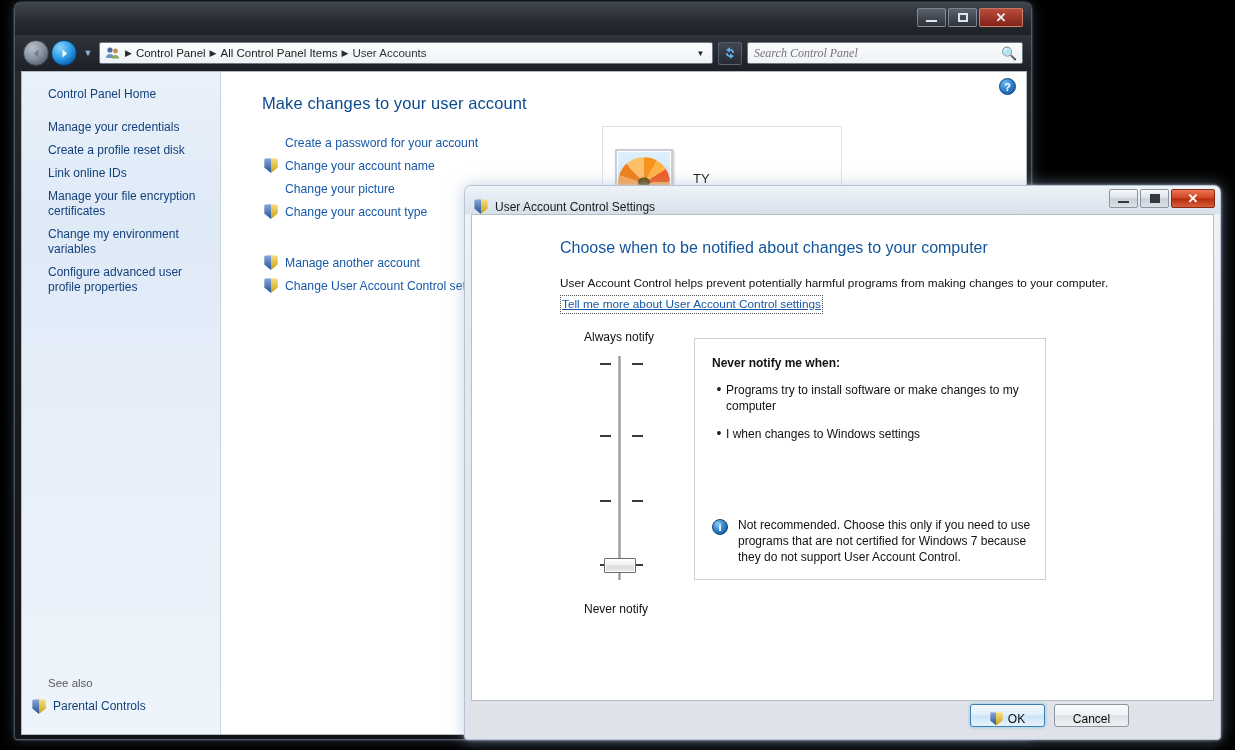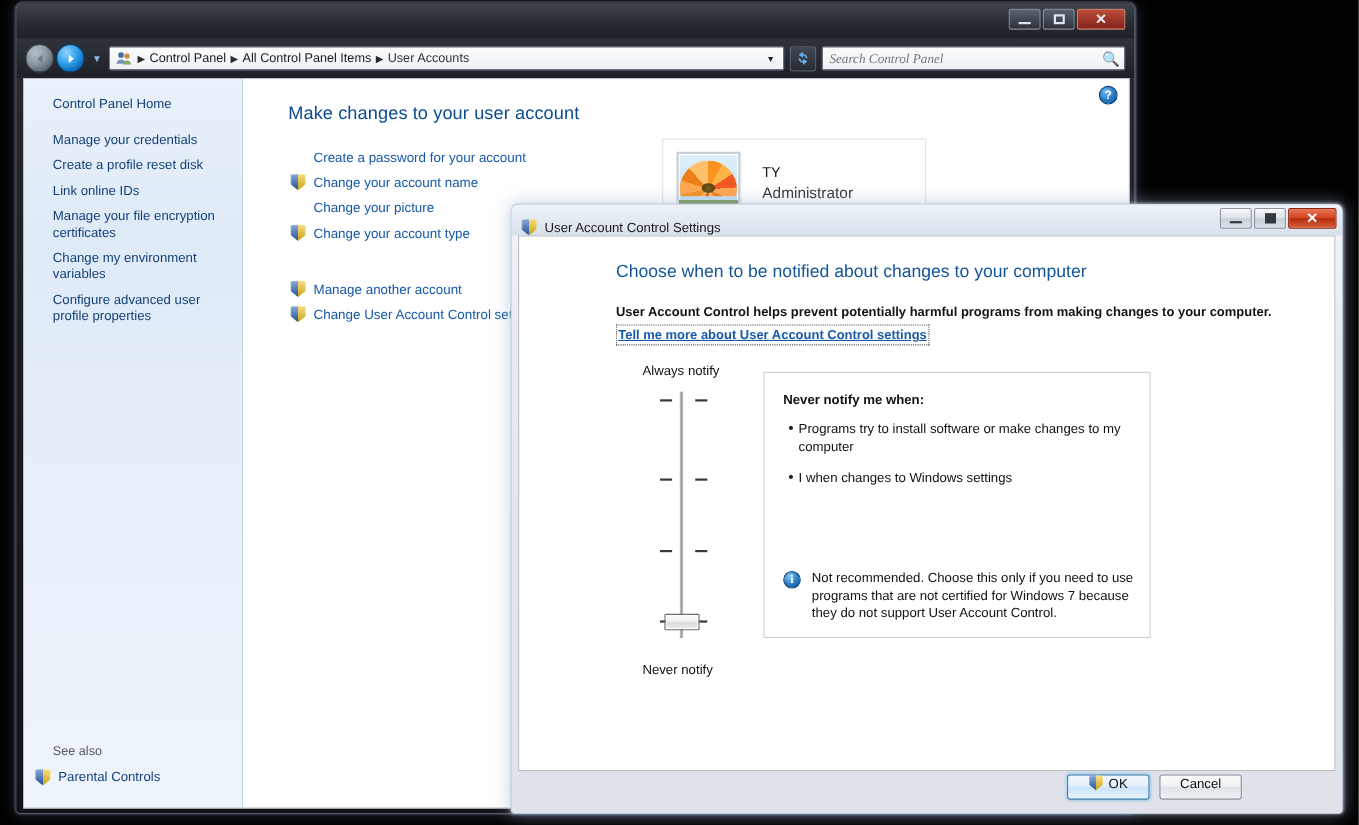--- a/index.html
+++ b/index.html
@@ -179,21 +179,21 @@
   .main-link-row { display:flex; align-items:center; height: 21px; margin-bottom: 2px; }
   .main-link-row .shield { margin-right: 7px; }
   .main-link-row .sh-spacer { width: 14px; margin-right: 7px; flex:none; }
   .main-link {
     color:#1759a8; font-size: 12.2px; cursor:pointer;
   }
   #user-tile {
     position:absolute; left: 380px; top: 54px;
     width: 240px; height: 80px;
     border: 1px solid #dfe3e8; background:#fff;
-    display:flex; align-items:center; padding-left: 12px;
+    display:flex; align-items:flex-end; padding-left: 12px;
   }
   #avatar {
     width: 58px; height: 56px; flex:none;
     border: 2px solid #c8cfd6; background:#fff; padding:1px;
     box-shadow: 1px 1px 2px rgba(0,0,0,0.25);
     position:relative; overflow:hidden;
   }
   #avatar .sky {
     position:absolute; inset:1px;
     background: linear-gradient(180deg,#dff0fb 0%, #cfe6f7 55%, #bcd9ef 100%);
@@ -263,21 +263,21 @@
   #uac-body {
     position:absolute; left: 6px; top: 28px; right: 6px; bottom: 38px;
     background:#ffffff; border: 1px solid #b9bec5;
   }
   #uac-heading {
     position:absolute; left: 88px; top: 24px;
     font-size: 16px; color:#12559b;
   }
   #uac-desc {
     position:absolute; left: 88px; top: 60px; width: 600px;
-    font-size: 11.8px; color: #131313; line-height: 17px; font-weight: bold;
+    font-size: 11.8px; color: #131313; line-height: 17px;
   }
   #uac-link {
     display:inline-block; color:#1759a8; text-decoration: underline;
     border: 1px dotted #555; padding: 0 1px; margin-top: 3px; cursor:pointer;
   }
 
   
   #slider-zone { position:absolute; left: 88px; top: 115px; width: 130px; height: 290px; }
   #label-always {
     position:absolute; left: 24px; top: 0; font-size: 12px; color:#111; white-space:nowrap;
@@ -330,21 +330,21 @@
   #uac-footer {
     position:absolute; left: 6px; right: 6px; bottom: 8px; height: 32px;
     display:flex; align-items:center; justify-content:flex-end; padding-right: 85px;
     gap: 9px;
   }
   .dlg-btn {
     height: 23px; min-width: 75px; padding: 0 10px;
     font-size: 12px; color:#0d0d0d;
     border: 1px solid #8c949d; border-radius: 3px;
     background: linear-gradient(180deg,#fbfcfd 0%, #eff1f4 46%, #dfe3e8 52%, #eef1f4 100%);
-    display:flex; align-items:flex-start; justify-content:center;
+    display:flex; align-items:flex-end; justify-content:center;
     cursor: pointer;
   }
   #ok-button {
     border-color:#3c7fb1;
     background: linear-gradient(180deg,#f2f8fd 0%, #e2f0fb 45%, #cbe4f8 52%, #e8f3fc 100%);
     box-shadow: 0 0 0 1px #b6dcf5, 0 0 3px rgba(60,140,200,0.8);
     gap: 5px;
   }
   #ok-button .shield { width: 13px; height: 14px; }
 </style>

